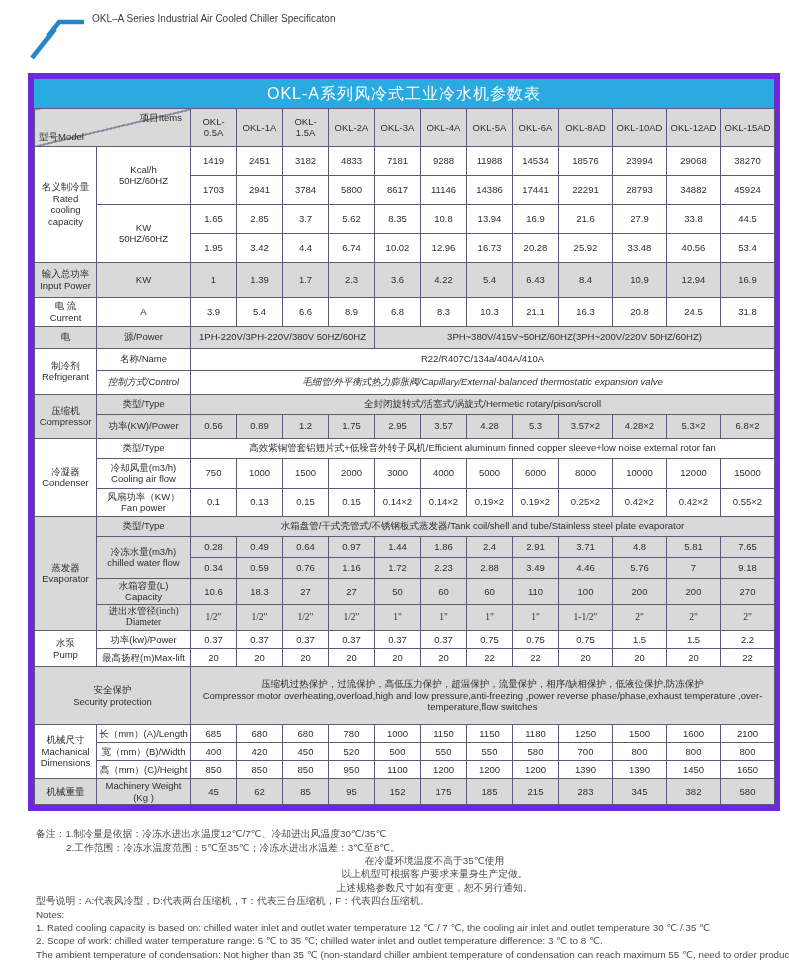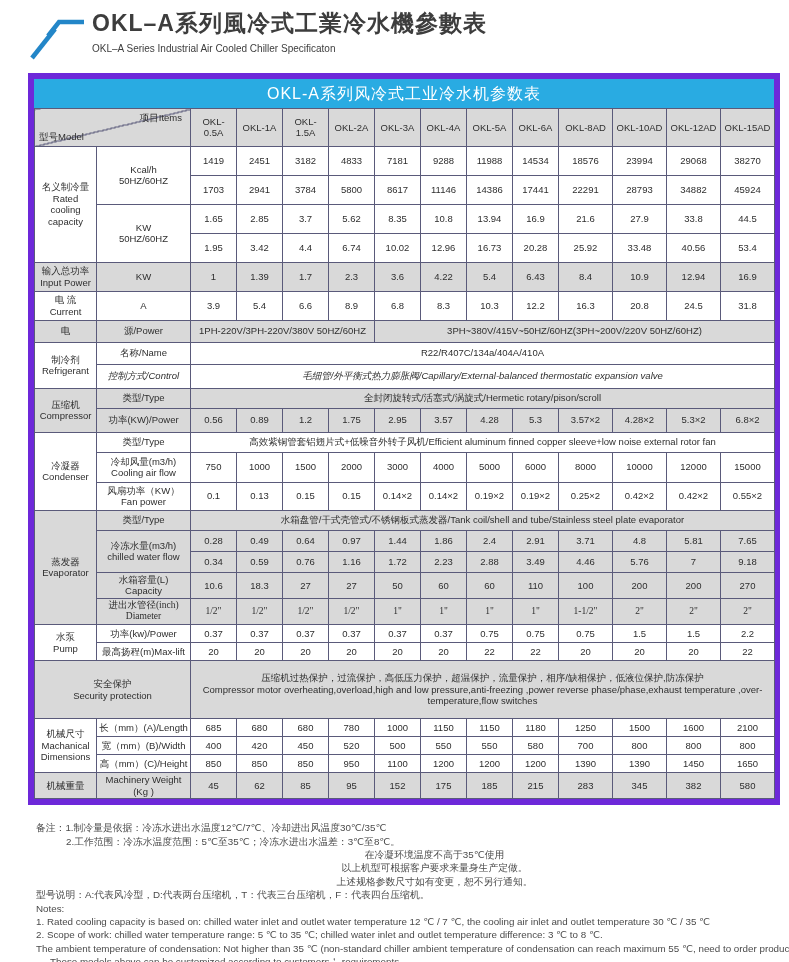--- a/index.html
+++ b/index.html
@@ -53,21 +53,20 @@
 </style>
 </head>
 <body>
 
 <div class="page-head">
   <svg class="logo" viewBox="0 0 64 54">
     <path d="M10 48 L33 19" stroke="#2386c8" stroke-width="4.5" fill="none"></path>
     <path d="M26 26 L37 12 L62 12" stroke="#2386c8" stroke-width="4.5" fill="none"></path>
   </svg>
   <div class="head-titles">
-    <div class="title-zh">OKL–A系列風冷式工業冷水機參數表</div>
     <div class="title-en">OKL–A Series Industrial Air Cooled Chiller Specificaton</div>
   </div>
 </div>
 
 <div class="table-wrap">
   <div class="table-title">OKL-A系列风冷式工业冷水机参数表</div>
   <table class="spec">
     <colgroup id="cols">
         <col style="width: 62px;">
         <col style="width: 94px;">
@@ -162,21 +161,21 @@
           <td>6.74</td>
           <td>10.02</td>
           <td>12.96</td>
           <td>16.73</td>
           <td>20.28</td>
           <td>25.92</td>
           <td>33.48</td>
           <td>40.56</td>
           <td>53.4</td>
         </tr>
-        <tr class="gray" style="height: 29px;">
+        <tr class="gray" style="height: 35px;">
           <td class="sec">输入总功率
 Input Power</td>
           <td class="item">KW</td>
           <td>1</td>
           <td>1.39</td>
           <td>1.7</td>
           <td>2.3</td>
           <td>3.6</td>
           <td>4.22</td>
           <td>5.4</td>
@@ -190,21 +189,21 @@
           <td class="sec">电 流
 Current</td>
           <td class="item">A</td>
           <td>3.9</td>
           <td>5.4</td>
           <td>6.6</td>
           <td>8.9</td>
           <td>6.8</td>
           <td>8.3</td>
           <td>10.3</td>
-          <td>12.2</td>
+          <td>21.1</td>
           <td>16.3</td>
           <td>20.8</td>
           <td>24.5</td>
           <td>31.8</td>
         </tr>
         <tr class="gray" style="height: 22px;">
           <td class="sec">电</td>
           <td class="item">源/Power</td>
           <td colspan="4">1PH-220V/3PH-220V/380V 50HZ/60HZ</td>
           <td colspan="8">3PH~380V/415V~50HZ/60HZ(3PH~200V/220V  50HZ/60HZ)</td>

